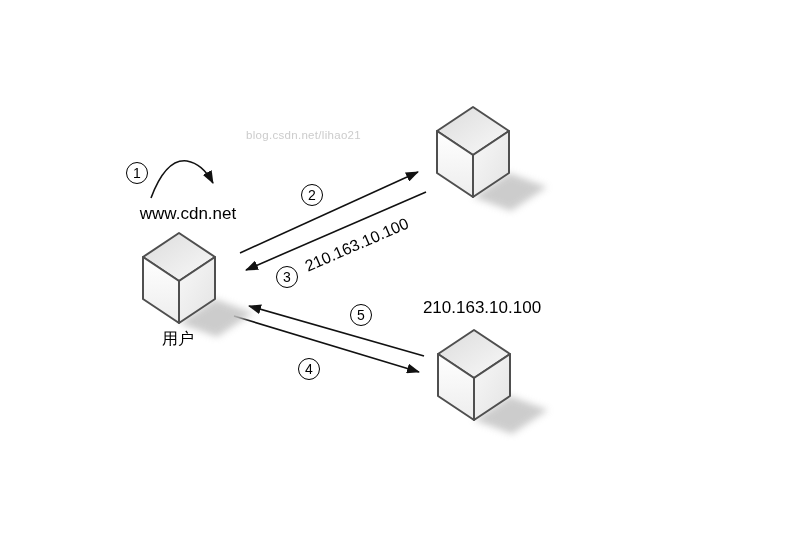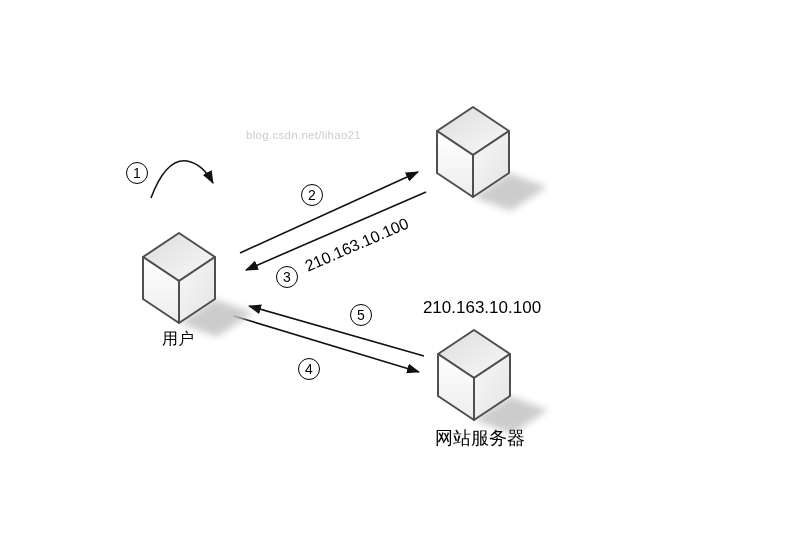--- a/index.html
+++ b/index.html
@@ -93,19 +93,19 @@
   </svg>
 
   <div class="watermark">blog.csdn.net/lihao21</div>
 
   <div class="badge badge-1">1</div>
   <div class="badge badge-2">2</div>
   <div class="badge badge-3">3</div>
   <div class="badge badge-4">4</div>
   <div class="badge badge-5">5</div>
 
+  <div class="lbl domain-lbl">www.cdn.net</div>
   <div class="lbl ip-rotated">210.163.10.100</div>
   <div class="lbl ip-web">210.163.10.100</div>
 
   <div class="lbl node-lbl user-lbl">用户</div>
-  <div class="lbl node-lbl web-lbl">网站服务器</div>
 
 </div>
 
 </body></html>

